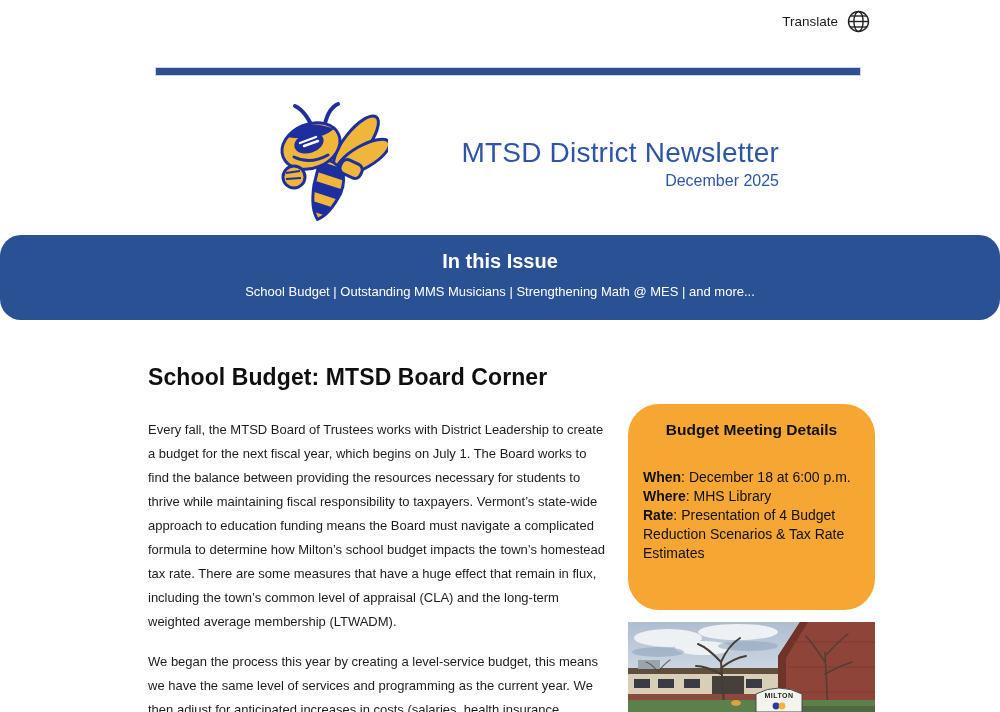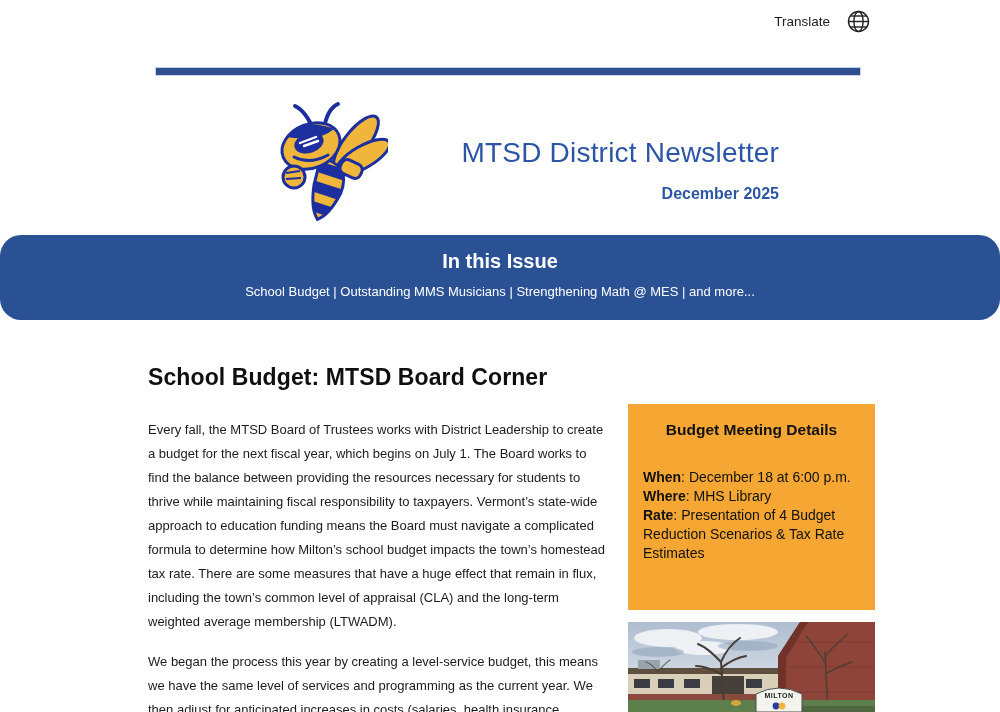--- a/index.html
+++ b/index.html
@@ -4,40 +4,40 @@
 <style>
   html,body { margin:0; padding:0; }
   body {
     width:1000px; height:712px; position:relative; overflow:hidden;
     background:#ffffff; font-family:"Liberation Sans", sans-serif;
     color:#1a1a1a;
   }
   
   .translate-bar {
     position:absolute; top:10px; right:130px;
-    display:flex; align-items:center; gap:17px;
+    display:flex; align-items:center; gap:9px;
     font-size:13.5px; color:#1b1b1b; cursor:pointer;
   }
   .globe-icon { display:block; }
 
   
   .top-rule {
     position:absolute; left:155px; top:67px; width:704px; height:7px;
     background:var(--rule-blue,#2e4e90);
     border:1px solid #c7d3ea;
   }
 
   
   .logo { position:absolute; left:264px; top:101px; width:124px; height:122px; }
   .masthead-text {
     position:absolute; left:389px; top:138px; width:390px;
     text-align:right; color:var(--title-blue,#2c55a5);
   }
   .masthead-title { font-size:28px; line-height:30px; letter-spacing:0.2px; }
-  .masthead-subtitle { font-size:16px; margin-top:17px;font-weight:bold; }
+  .masthead-subtitle { font-size:16px; margin-top:4px; }
 
   
   .issue-band {
     position:absolute; left:0; top:235px; width:1000px; height:85px;
     background:var(--banner-blue,#2b5195); color:#ffffff; text-align:center;border-radius:21px;
   }
   .issue-title { font-size:20px; font-weight:bold; padding-top:15px; }
   .issue-items { font-size:13px; margin-top:11px; }
 
   
@@ -48,21 +48,21 @@
   .body-col {
     position:absolute; left:148px; top:407px; width:462px;
     font-size:13px; line-height:24px; color:#1c1c1c;
   }
   .body-col p { margin:11px 0 16px 0; }
 
   
   .sidebar { position:absolute; left:628px; top:404px; width:247px; }
   .meeting-box {
     background:var(--box-orange,#f6a733); height:206px; box-sizing:border-box;
-    padding:17px 15px; color:#111;
+    padding:17px 15px; color:#111;border-radius:31px;
   }
   .meeting-title { text-align:center; font-weight:bold; font-size:15.5px; }
   .meeting-lines { margin-top:29px; font-size:14px; line-height:19px; }
   .meeting-label { font-weight:bold; }
   .school-photo { display:block; margin-top:12px; width:247px; height:90px; }
 </style>
 </head>
 <body>
 
 <div class="translate-bar">

